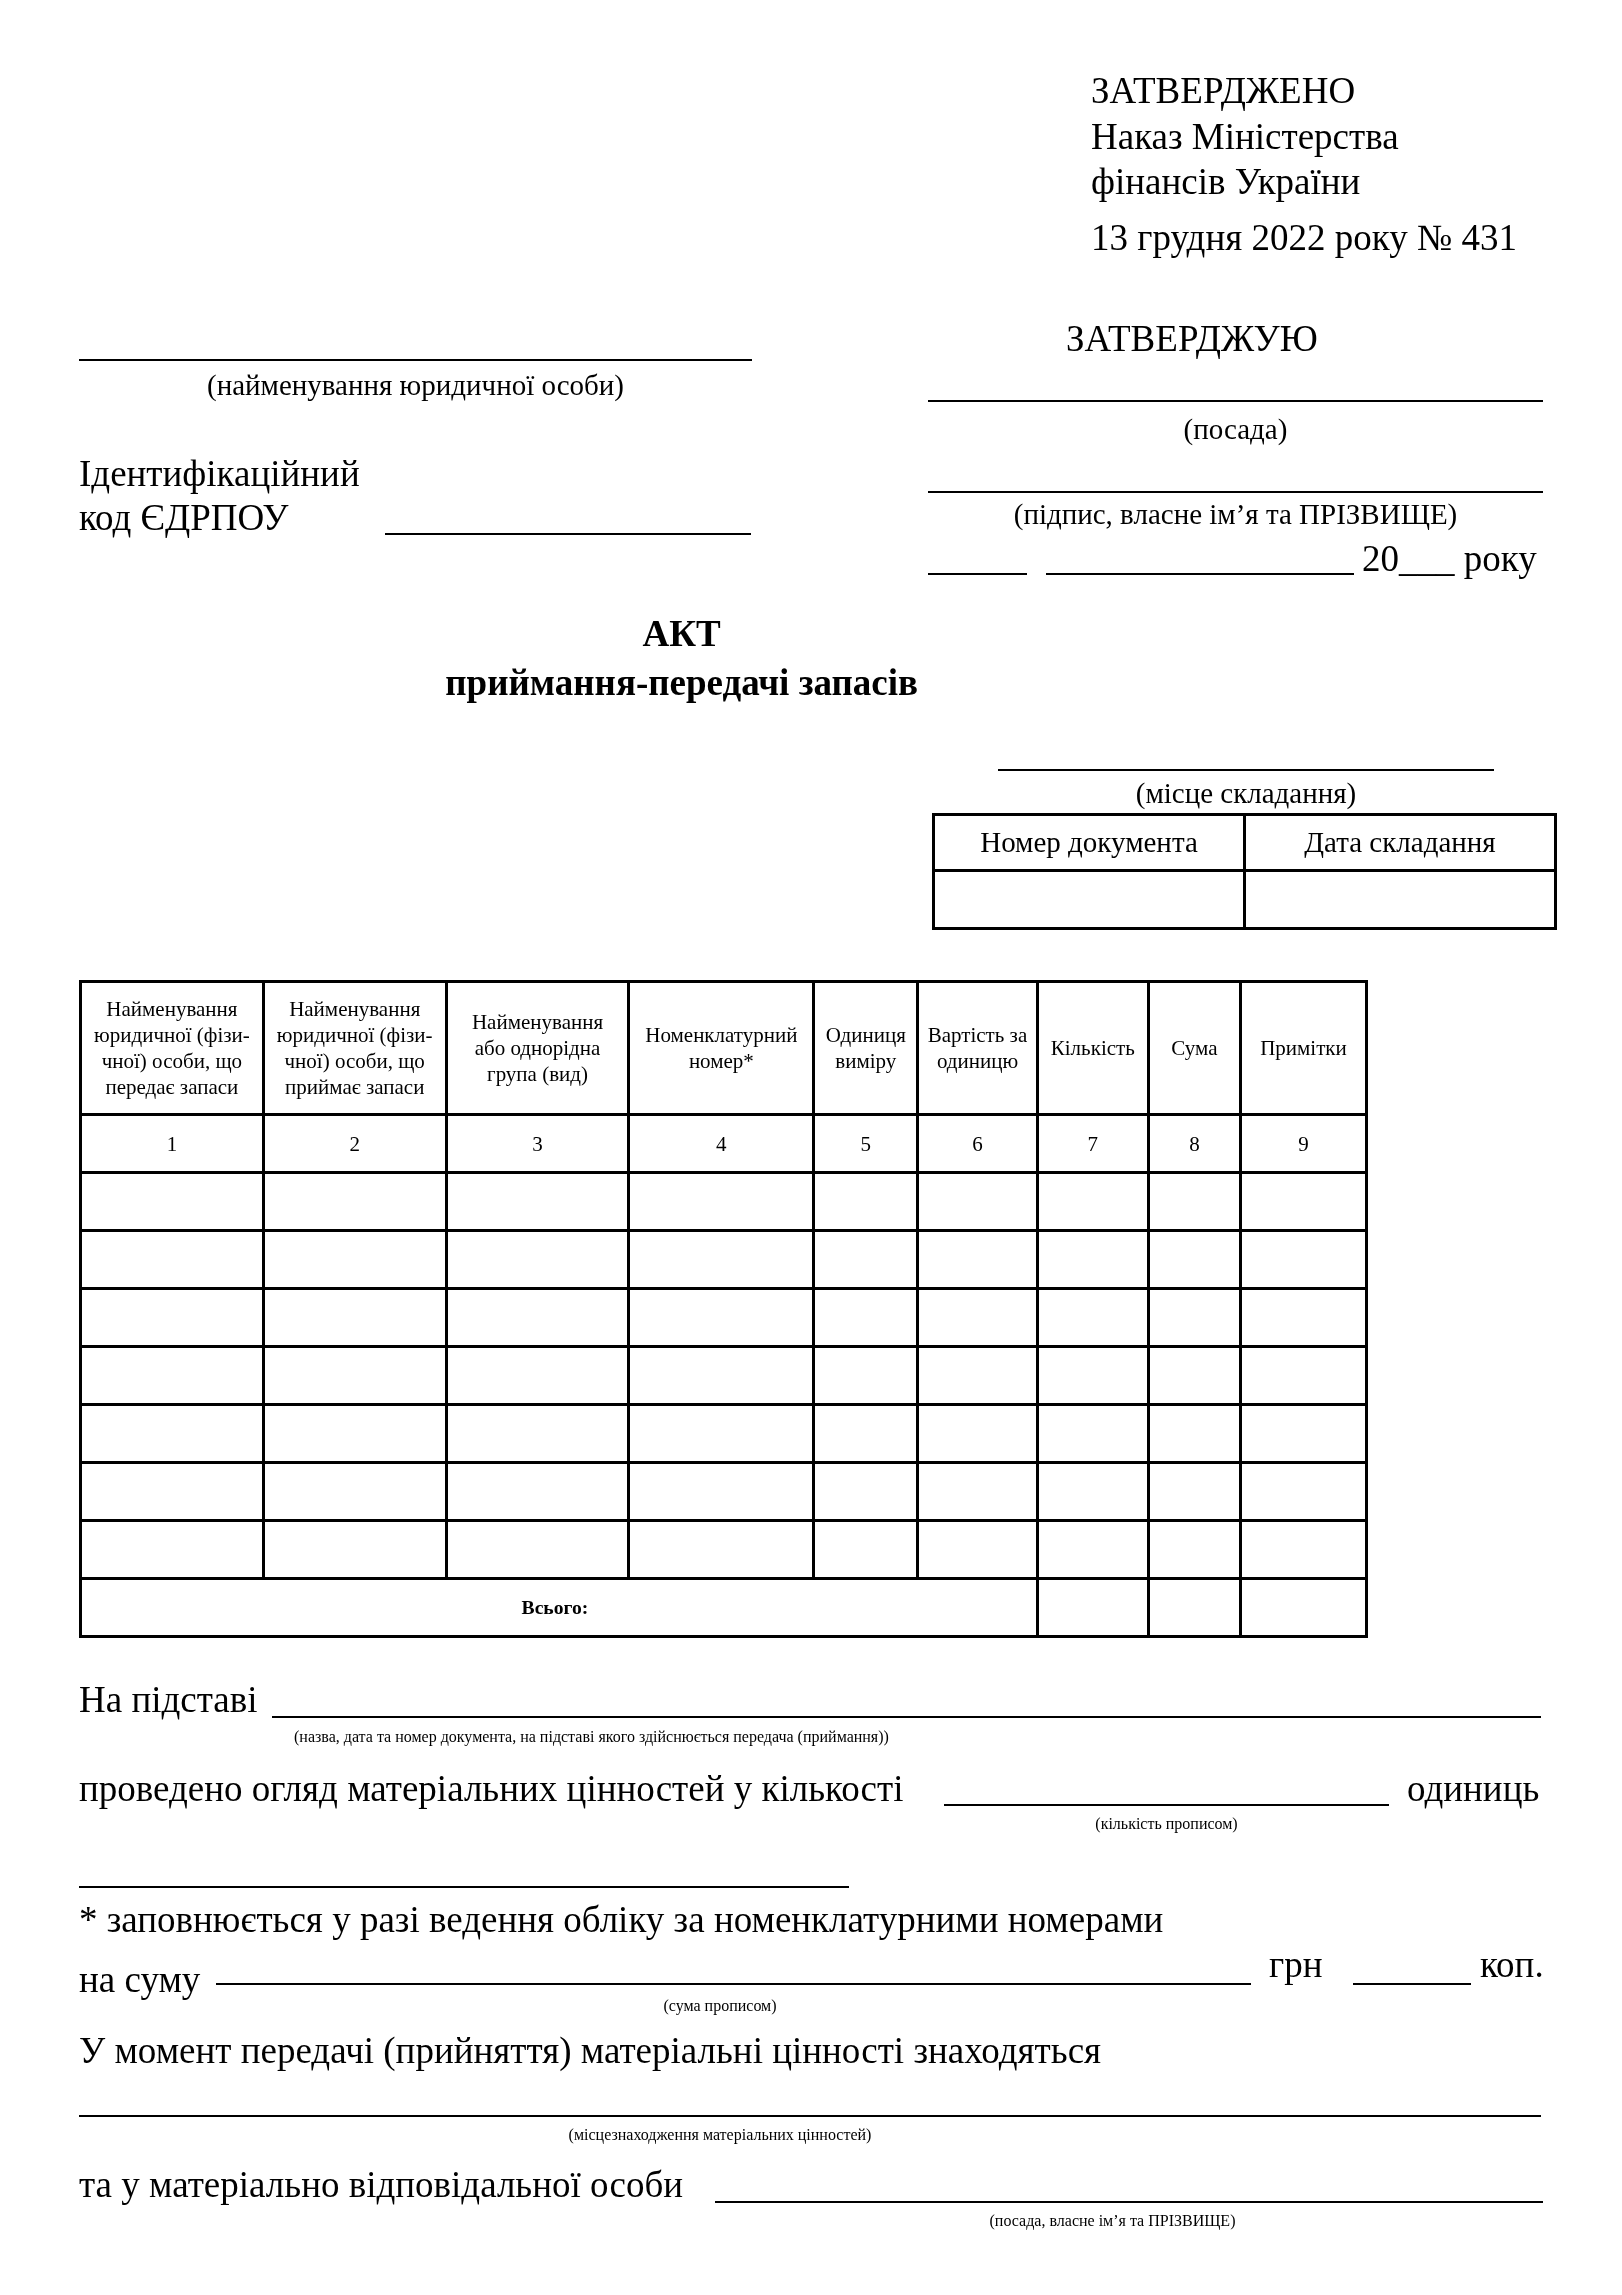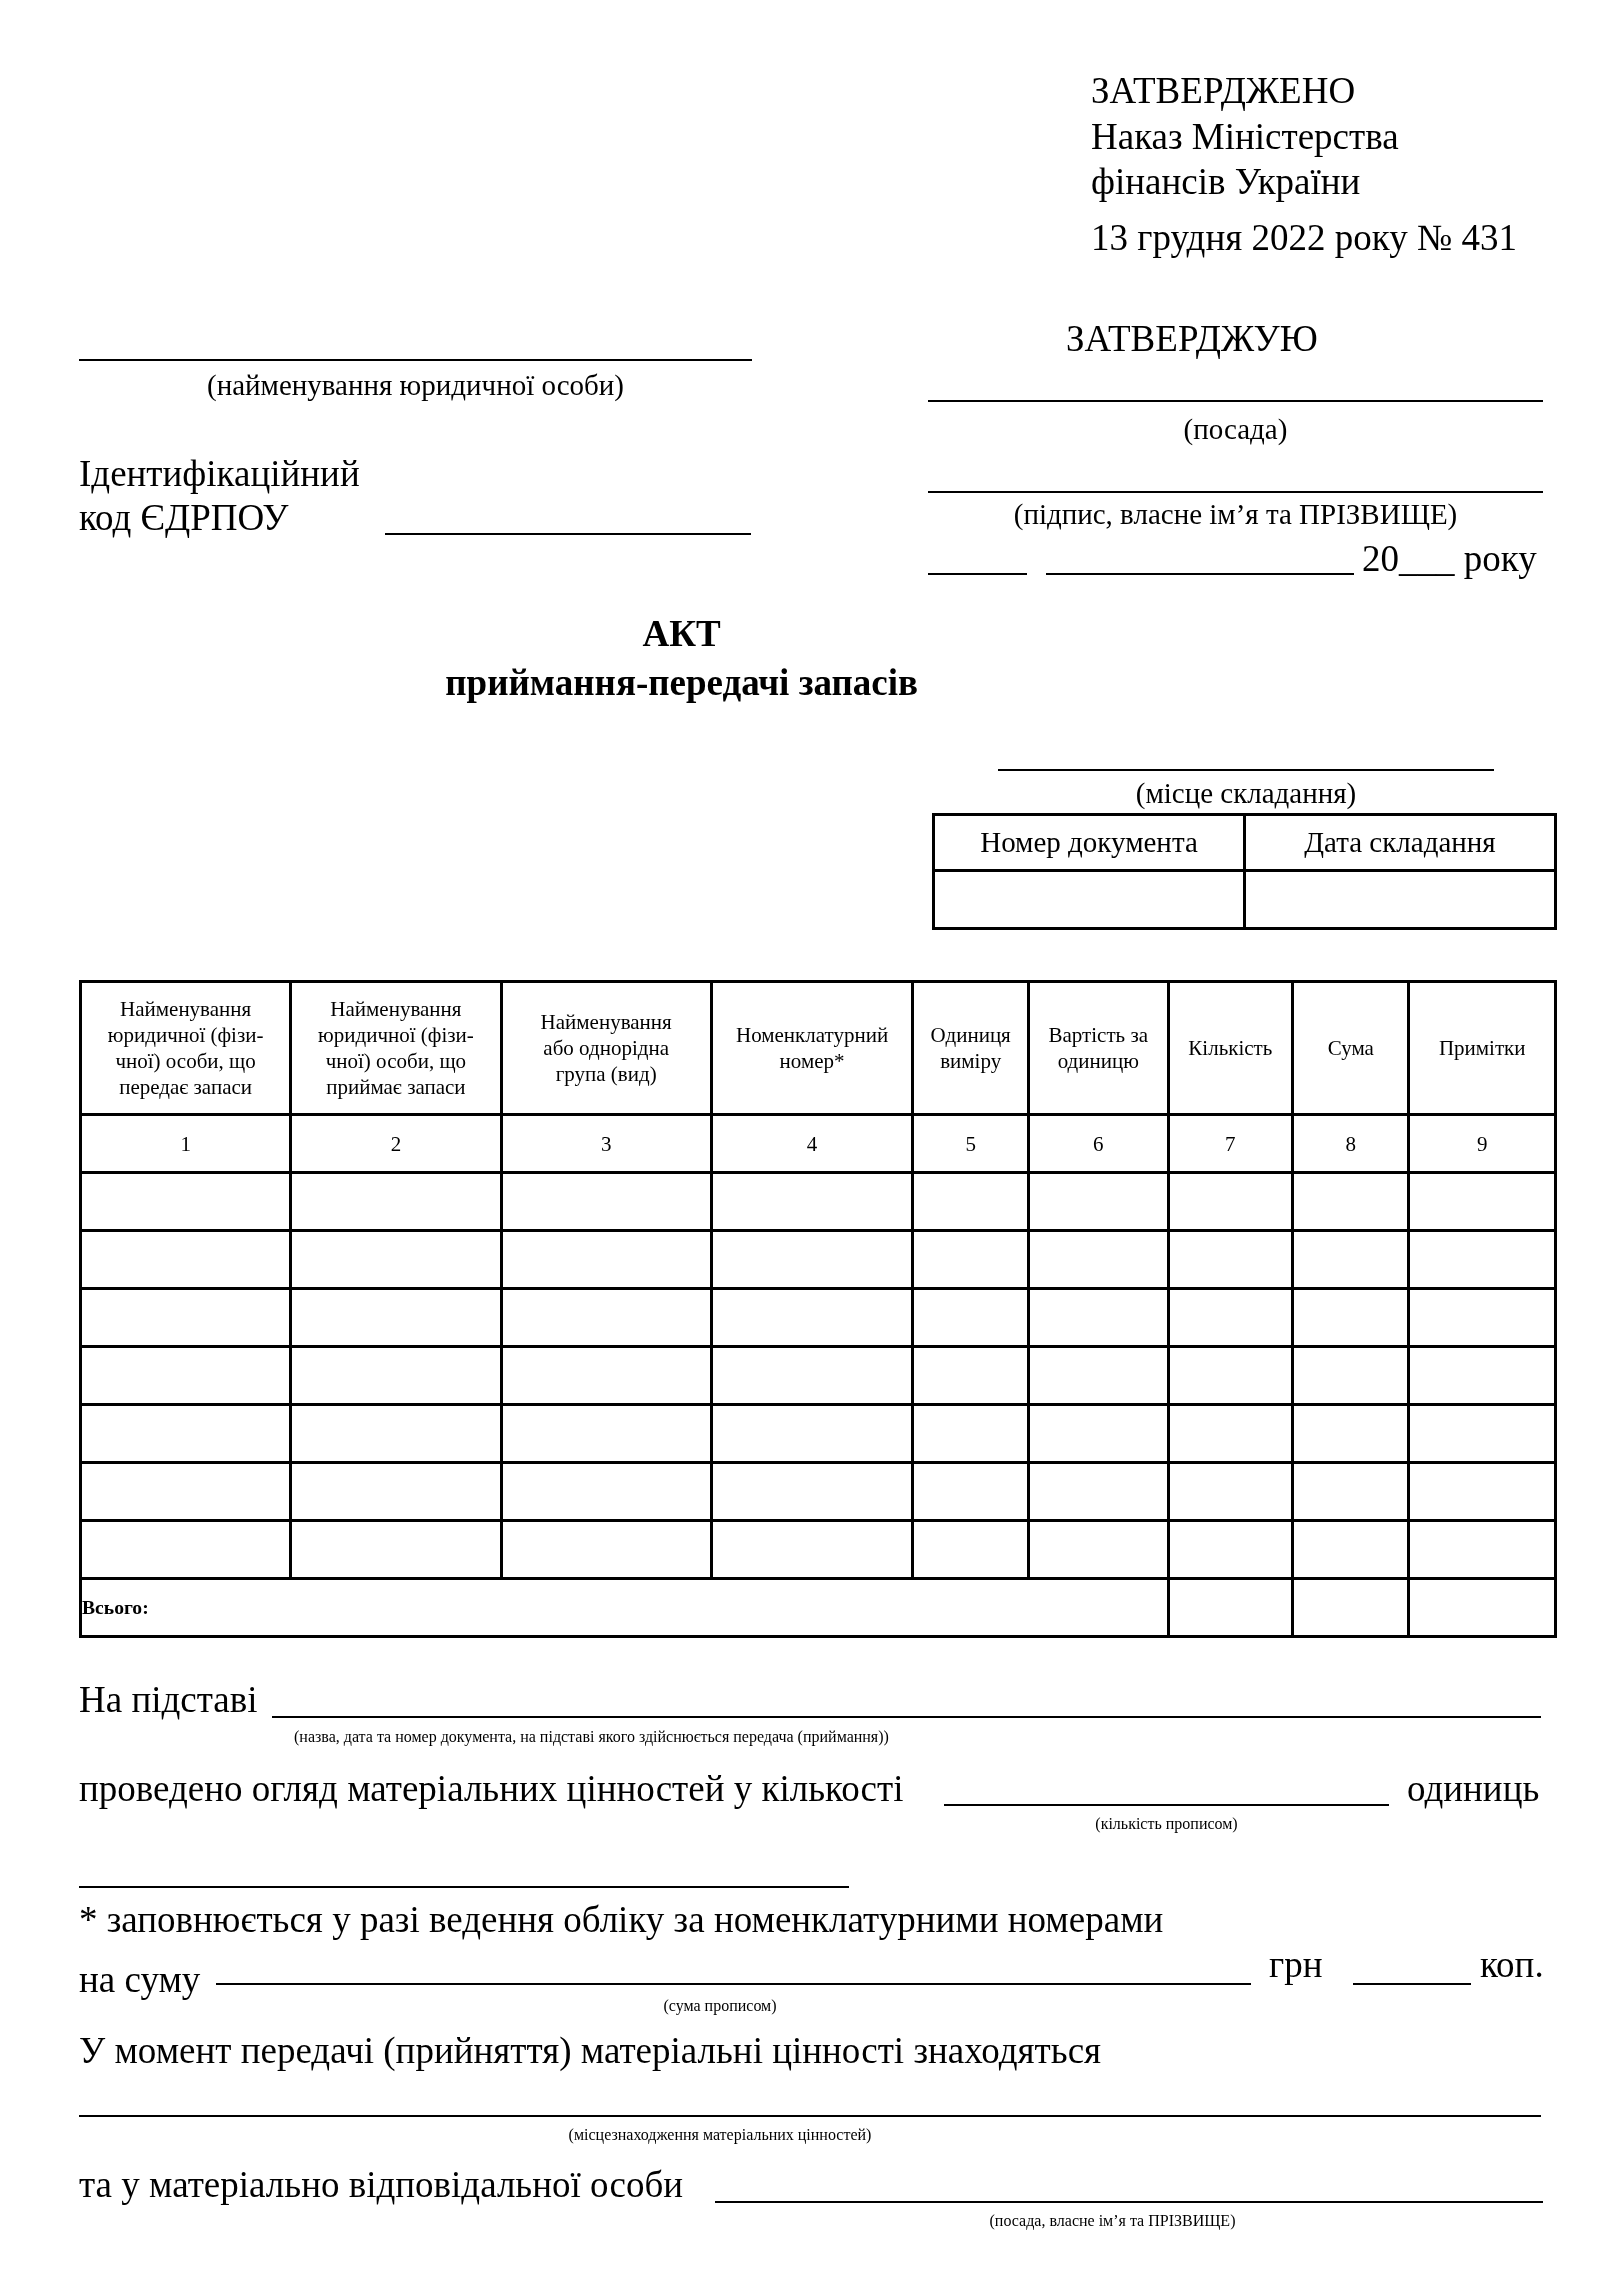--- a/index.html
+++ b/index.html
@@ -51,21 +51,21 @@
     <td style="width:50%;">Номер документа</td>
     <td>Дата складання</td>
   </tr>
   <tr style="height:58px;">
     <td></td>
     <td></td>
   </tr>
 </tbody>
   </table>
 
-<table class="main" style="left:79px;top:980px;width:1478px;">
+<table class="main" style="left:79px;top:980px;width:1289px;">
   <colgroup>
     <col style="width:211px">
       <col style="width:211px">
       <col style="width:211px">
       <col style="width:202px">
     <col style="width:116px">
       <col style="width:140px">
       <col style="width:125px">
       <col style="width:117px">
       <col style="width:147px">
@@ -197,21 +197,21 @@
         <td></td>
         <td></td>
         <td></td>
         <td></td>
         <td></td>
         <td></td>
       </tr>
     </tbody>
   <tbody>
       <tr style="height:58px;">
-    <td colspan="6" style="text-align:left;padding-right:7.9px;font-weight:bold;font-size:19.6px;">Всього:</td>
+    <td colspan="6" style="text-align:center;padding-right:7.9px;font-weight:bold;font-size:19.6px;">Всього:</td>
     <td></td>
     <td></td>
     <td></td>
   </tr>
 </tbody>
   </table>
 
 <div class="abs big" style="left:79px;top:1678px;">На підставі</div>
 <div class="line" style="left:272px;top:1716px;width:1269px;"></div>
 <div class="abs small" style="left:294px;top:1724px;">(назва, дата та номер документа, на підставі якого здійснюється передача (приймання))</div>

